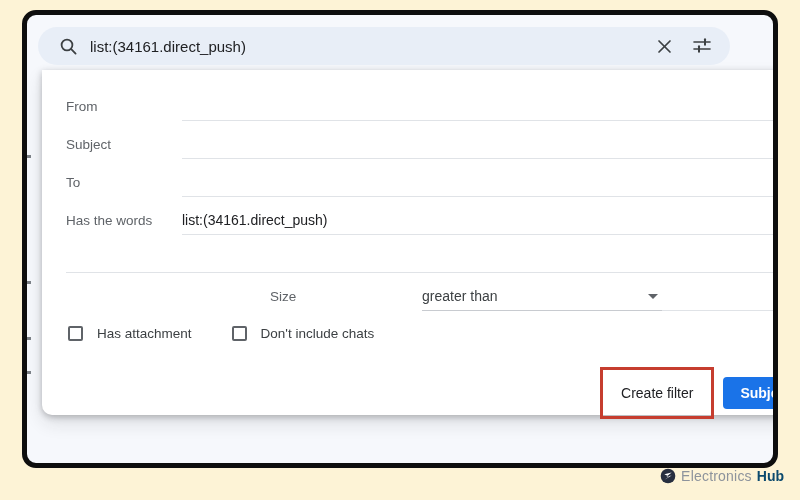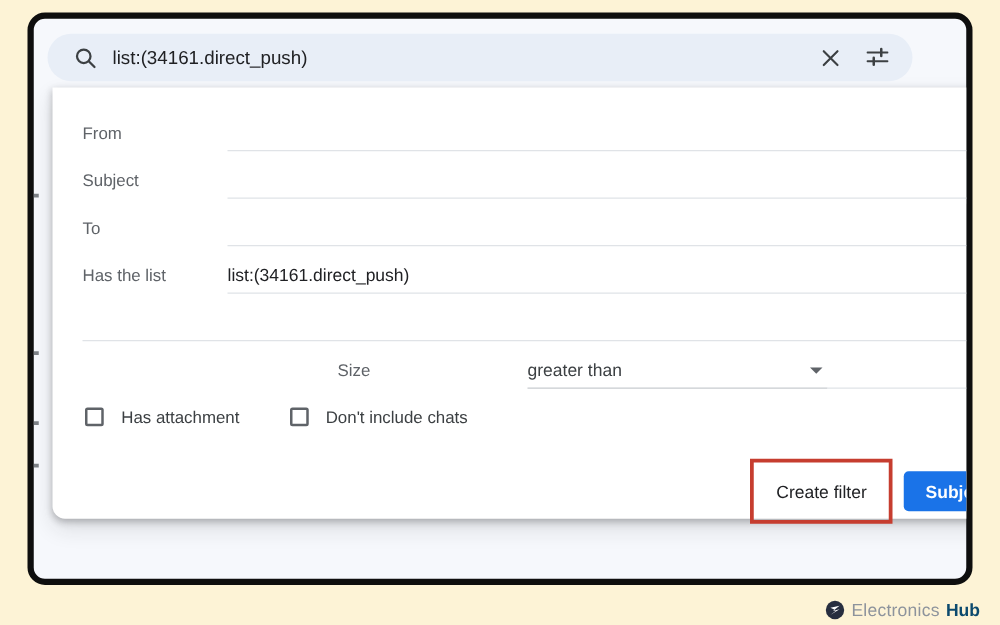--- a/index.html
+++ b/index.html
@@ -114,21 +114,21 @@
   }
   .search-btn {
     background:#1a73e8; color:#ffffff;
     font-size:14px; font-weight:bold;
     border:none; border-radius:4px;
     padding:8px 17px; cursor:pointer;
     font-family:inherit;
   }
   
   .branding {
-    position:absolute; right:16px; bottom:4px;
+    position:absolute; right:16px; bottom:16px;
     display:flex; align-items:center; gap:5px;
     font-size:14px;
   }
   .brand-light { color:#8d939c; letter-spacing:.2px; }
   .brand-bold { color:#0c4a6e; font-weight:bold; }
 </style>
 </head>
 <body>
 
 <div class="frame">
@@ -178,21 +178,21 @@
       <span class="flabel">Subject</span>
       <div class="finput"></div>
     </div>
 
     <div class="frow">
       <span class="flabel">To</span>
       <div class="finput"></div>
     </div>
 
     <div class="frow">
-      <span class="flabel">Has the list</span>
+      <span class="flabel">Has the words</span>
       <div class="finput">list:(34161.direct_push)</div>
     </div>
 
     <div class="frow">
       <div class="finput"></div>
     </div>
 
     <div class="size-row">
       <span class="flabel">Size</span>
       <div class="select-like select-comparator">

